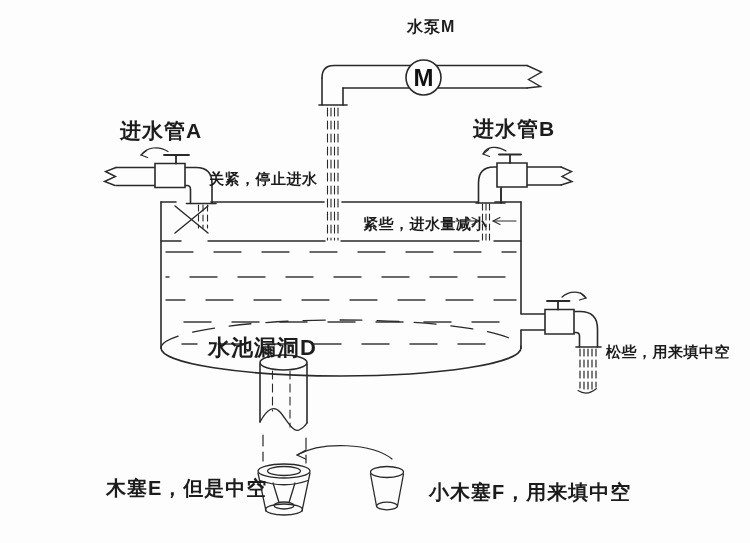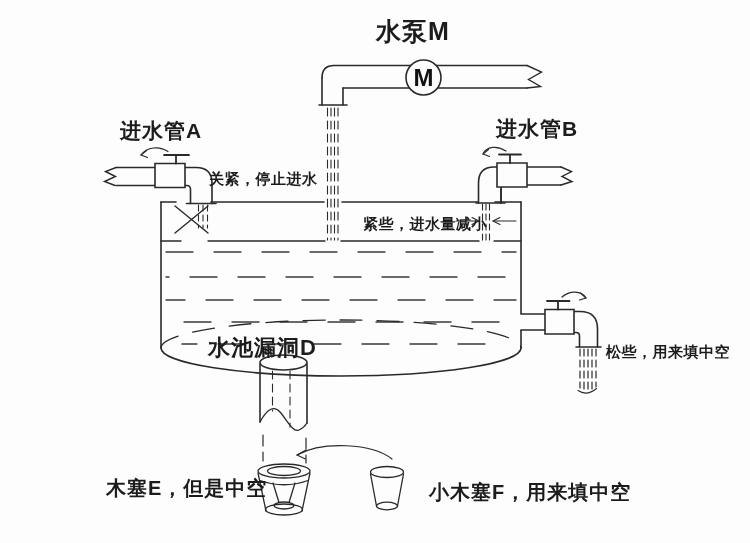--- a/index.html
+++ b/index.html
@@ -6,21 +6,21 @@
   #stage{
     position:relative;width:750px;height:543px;background:#fdfdfd;
     overflow:hidden;font-family:"Liberation Sans","DejaVu Sans",sans-serif;
   }
   #art{position:absolute;left:0;top:0;}
   .lbl{
     position:absolute;white-space:nowrap;font-weight:bold;color:#1c1c1c;
     letter-spacing:1px;line-height:1.1;
   }
   .lbl-big{font-size:21px;}
-  .lbl-pump{font-size:25px;}
+  .lbl-pump{font-size:16px;margin-left:31px;}
   .lbl-d{font-size:22px;}
   .lbl-ef{font-size:20px;margin-left:22px;}
   .lbl-note{font-size:15px;letter-spacing:0.5px;}
   .lbl-note-sm{font-size:14px;letter-spacing:0.5px;}
   svg *{vector-effect:non-scaling-stroke;}
 </style>
 </head>
 <body>
 
 <div id="stage">
@@ -213,21 +213,21 @@
       <path d="M392 459 C372 443 322 441 297 455"></path>
       <path d="M297 455 L306 450 M297 455 L305.5 459"></path>
     </g>
   </svg>
 
   <div class="lbl lbl-pump" style="left:376px;top:18px;">水泵M</div>
 
   <div class="lbl lbl-note" style="left:209px;top:171px;">关紧，停止进水</div>
   <div class="lbl lbl-big" style="left:120px;top:119px;">进水管A</div>
 
-  <div class="lbl lbl-big" style="left:496px;top:117px;">进水管B</div>
+  <div class="lbl lbl-big" style="left:473px;top:117px;">进水管B</div>
   <div class="lbl lbl-note" style="left:363px;top:184px;margin-top:32px;">紧些，进水量减小</div>
 
   <div class="lbl lbl-note" style="left:606px;top:344px;">松些，用来填中空</div>
 
   <div class="lbl lbl-d" style="left:160px;top:336px;margin-left:48px;">水池漏洞D</div>
 
   <div class="lbl lbl-ef" style="left:84px;top:477px;">木塞E，但是中空</div>
   <div class="lbl lbl-ef" style="left:407px;top:481px;">小木塞F，用来填中空</div>
 
 </div>

